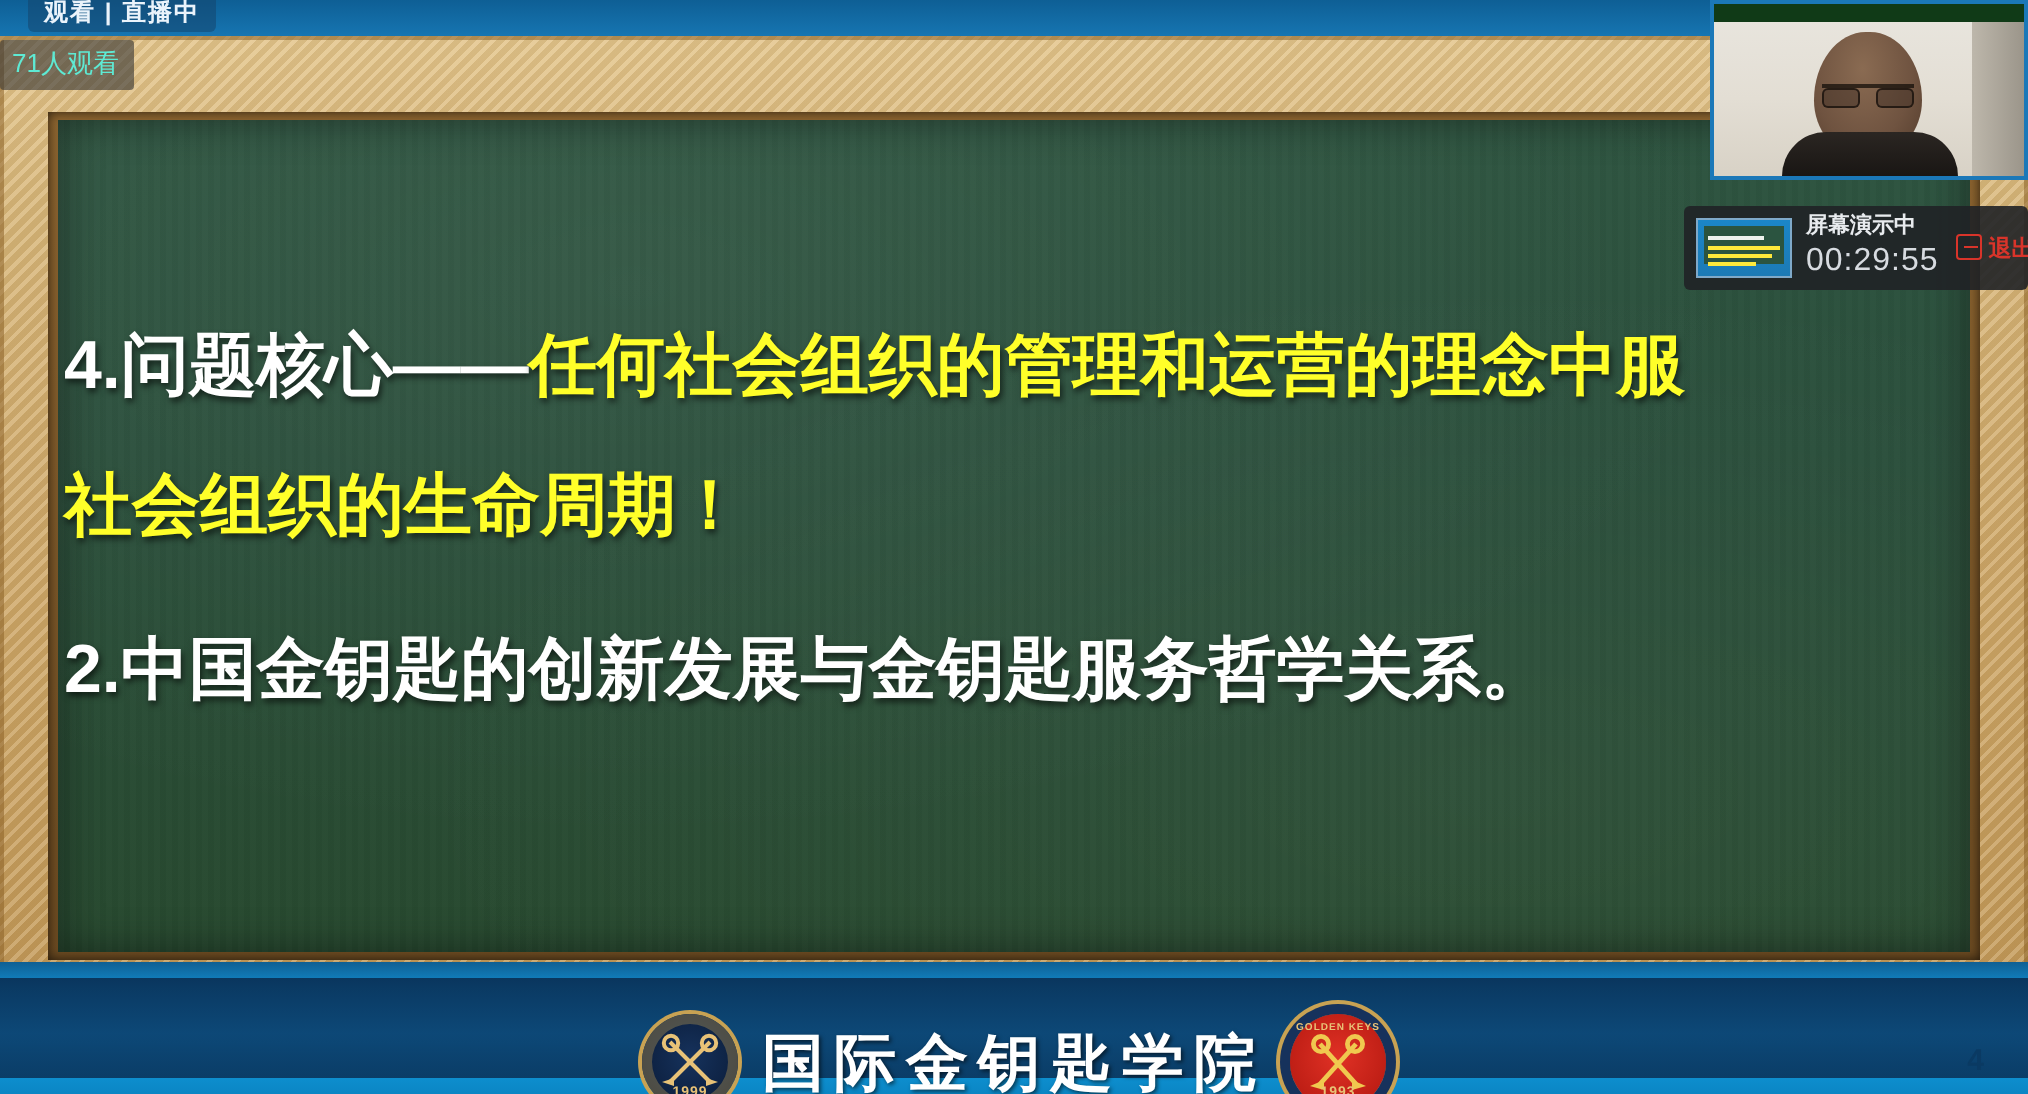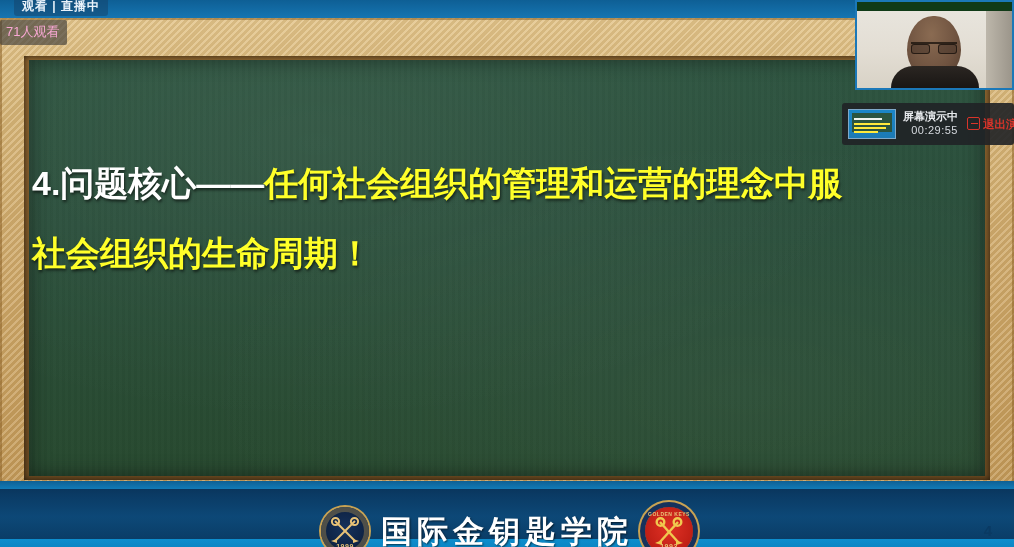--- a/index.html
+++ b/index.html
@@ -213,21 +213,21 @@
     border-radius: 3px;
     white-space: nowrap;
     overflow: hidden;
     height: 14px;
   }
   .viewer-badge {
     position: absolute;
     left: 0;
     top: 20px;
     background: rgba(55,55,55,0.62);
-    color: #f9a8d4;
+    color: #5eead4;
     font-size: 13px;
     padding: 3px 8px 4px 6px;
     border-radius: 2px;
     white-space: nowrap;
   }
 
   
   .webcam {
     position: absolute;
     right: 0;
@@ -340,21 +340,21 @@
     flex: 1 1 auto;
   }
   .share-status {
     color: #e8ebee;
     font-size: 11px;
     font-weight: bold;
     white-space: nowrap;
   }
   .share-timer {
     color: #d7dbe0;
-    font-size: 11px;
+    font-size: 16px;
     letter-spacing: 0.5px;
     text-align: right;
   }
   .exit-btn {
     display: flex;
     align-items: flex-start;
     gap: 3px;
     flex: 0 0 auto;
     background: transparent;
     border: 0;
@@ -399,20 +399,23 @@
 
 
   <div class="body-block">
     <div class="body-line">
       <span class="tx-white">4.问题核心——</span><span class="tx-yellow">任何社会组织的管理和运营的理念中服</span>
     </div>
     <div class="body-line">
       <span class="tx-yellow">社会组织的生命周期！</span>
     </div>
     <div class="line-gap"></div>
+    <div class="body-line">
+      <span class="tx-white">2.中国金钥匙的创新发展与金钥匙服务哲学关系。</span>
+    </div>
   </div>
 
   <div class="footer-band">
     <div class="footer-dark-strip"></div>
     <div class="footer-center">
 
       <div class="emblem navy">
         <svg class="keys" viewBox="0 0 48 48">
           <g stroke="#e8c277" stroke-width="2" fill="none">
             <line x1="14" y1="14" x2="34" y2="34"></line>

